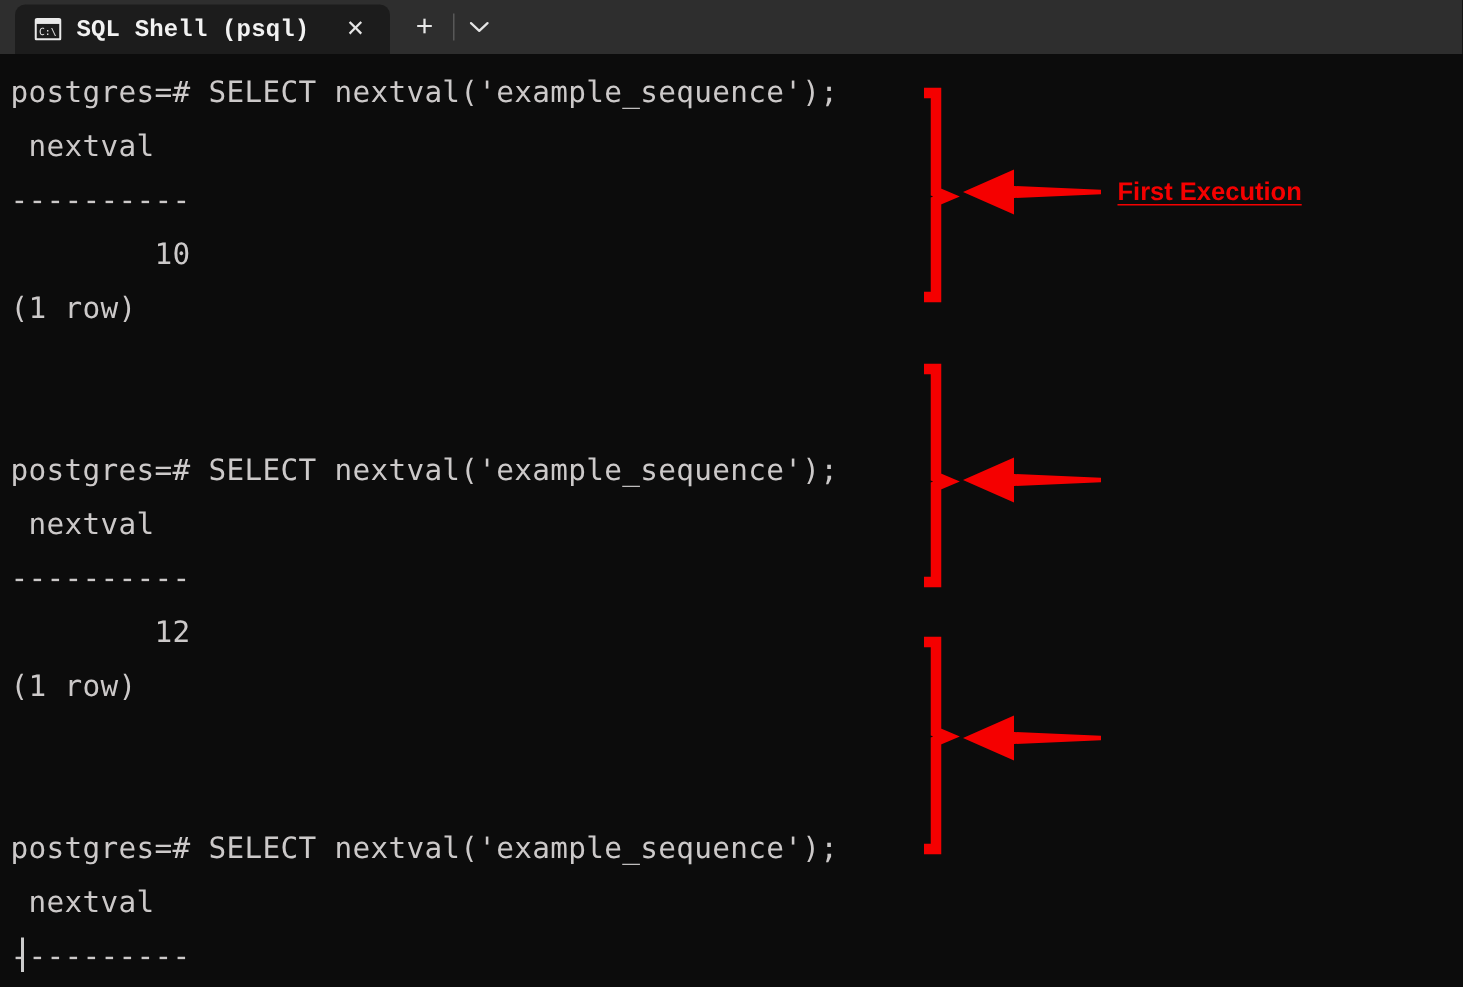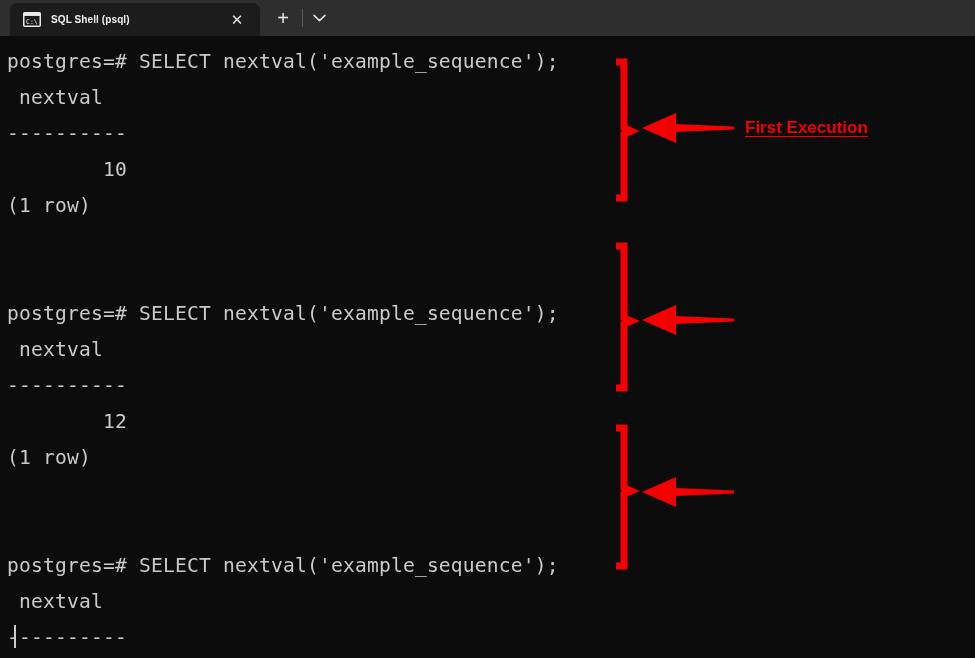--- a/index.html
+++ b/index.html
@@ -53,25 +53,26 @@
   }
   .tab-icon {
     width: 18px;
     height: 15px;
     flex: 0 0 auto;
     margin-right: 10px;
     position: relative;
   }
   .tab-title {
     color: #f2f2f2;
-    font-size: 10px;
+    font-size: 16px;
     font-weight: 600;
     letter-spacing: 0.1px;
     white-space: nowrap;
     flex: 1 1 auto;
+    font-family: Liberation Mono, monospace;
   }
   .tab-close {
     width: 26px;
     height: 26px;
     margin-left: 16px;
     display: flex;
     align-items: center;
     justify-content: center;
     border-radius: 4px;
     color: #e6e6e6;

